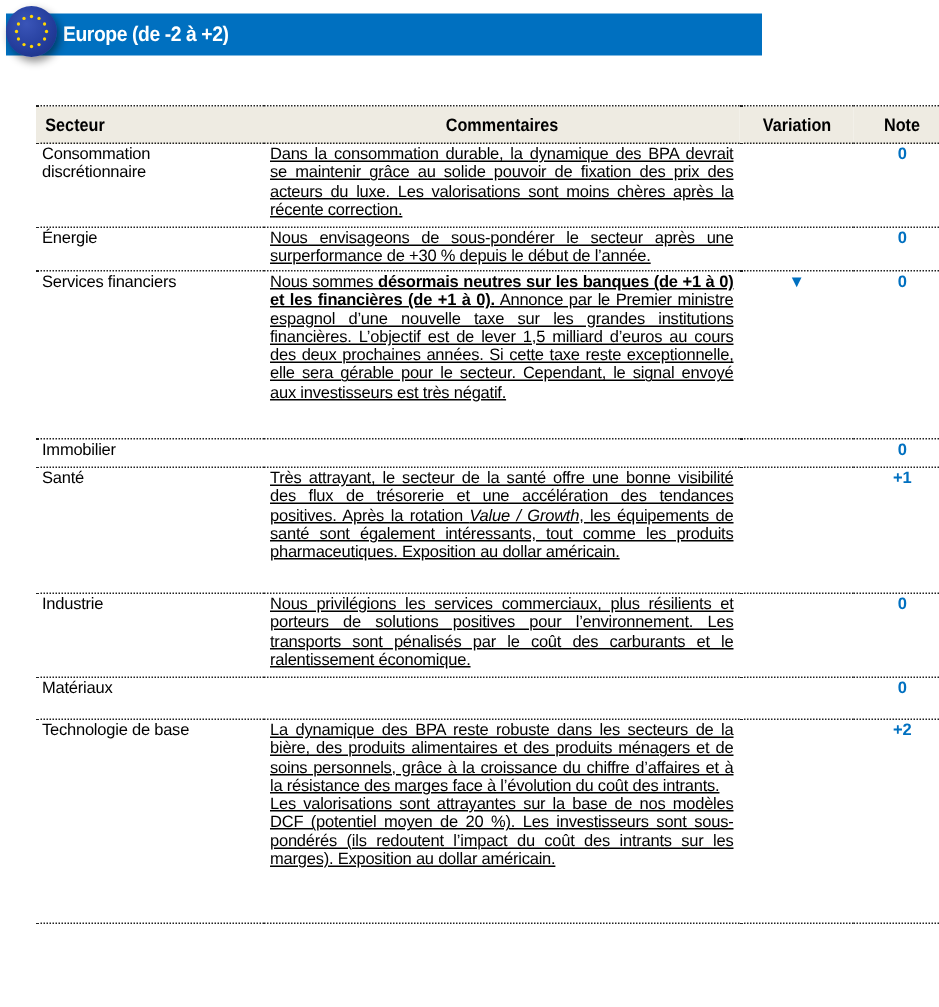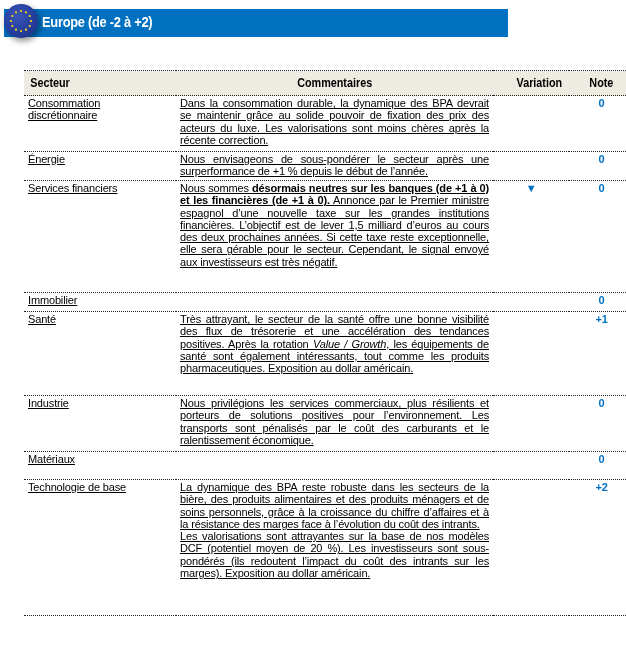--- a/index.html
+++ b/index.html
@@ -17,31 +17,31 @@
   .flag svg { position: absolute; left: 0; top: 0; }
 
   table.grid { position: absolute; left: 24px; top: 70px; width: 610px; border-collapse: collapse;
                table-layout: fixed; }
   table.grid th { background: #eeebe2; font-weight: bold; font-size: 12px; height: 24px;
                   padding: 0 4px; border-top: 1px dotted #222; border-bottom: 1px dotted #222;
                   transform-origin: left center; }
   table.grid th span { display: inline-block; transform: scaleX(0.9); }
   table.grid td { font-size: 11px; line-height: 12.3px; vertical-align: top; padding: 1px 4px 1px 4px;
                   border-bottom: 1px dotted #222; letter-spacing: -0.15px; }
-  td.sector { padding-left: 5px; text-decoration: underline; }
+  td.sector { padding-left: 5px; }
   td.comment { text-align: justify; padding-right: 16px; text-decoration: underline; }
   td.variation { text-align: center; color: #0070c0; font-size: 11px; }
   td.note { text-align: center; color: #0070c0; font-weight: bold; }
   .col-sector { width: 152px; }
   .col-comment { width: 317px; }
   .col-variation { width: 76px; }
   .col-note { width: 65px; }
   th.h-sector { text-align: left; }
   th.h-comment { text-align: center; }
-  th.h-variation { text-align: right; }
+  th.h-variation { text-align: center; }
   th.h-note { text-align: center; }
   b { font-weight: bold; }
   i { font-style: italic; }
 </style>
 </head>
 <body>
 
 <div class="banner">
   <span class="banner-title">Europe (de -2 à +2)</span>
 </div>
@@ -81,21 +81,21 @@
   </thead>
   <tbody>
     <tr style="height:56px">
       <td class="sector">Consommation discrétionnaire</td>
       <td class="comment">Dans la consommation durable, la dynamique des BPA devrait se maintenir grâce au solide pouvoir de fixation des prix des acteurs du luxe. Les valorisations sont moins chères après la récente correction.</td>
       <td class="variation"></td>
       <td class="note">0</td>
     </tr>
     <tr style="height:29px">
       <td class="sector">Énergie</td>
-      <td class="comment">Nous envisageons de sous-pondérer le secteur après une surperformance de +1 % depuis le début de l’année.</td>
+      <td class="comment">Nous envisageons de sous-pondérer le secteur après une surperformance de +30 % depuis le début de l’année.</td>
       <td class="variation"></td>
       <td class="note">0</td>
     </tr>
     <tr style="height:112px">
       <td class="sector">Services financiers</td>
       <td class="comment"><span>Nous sommes </span><b>désormais neutres sur les banques (de +1 à 0) et les financières (de +1 à 0).</b><span> Annonce par le Premier ministre espagnol d’une nouvelle taxe sur les grandes institutions financières. L’objectif est de lever 1,5 milliard d’euros au cours des deux prochaines années. Si cette taxe reste exceptionnelle, elle sera gérable pour le secteur. Cependant, le signal envoyé aux investisseurs est très négatif.</span></td>
       <td class="variation">▼</td>
       <td class="note">0</td>
     </tr>
     <tr style="height:19px">

